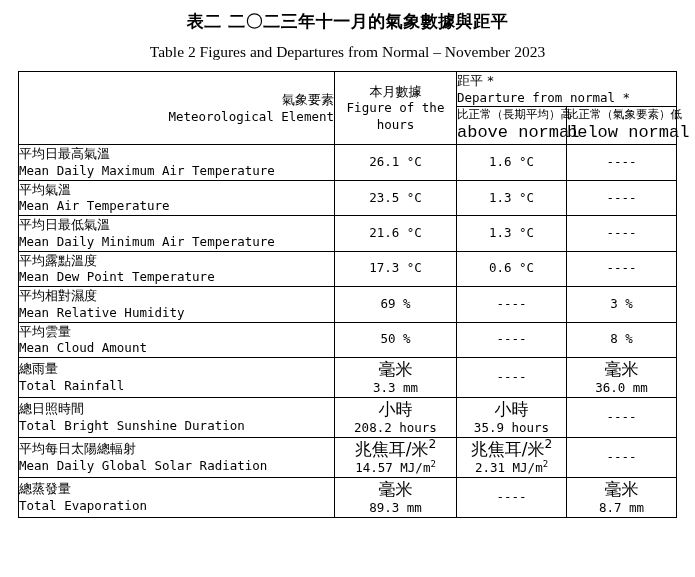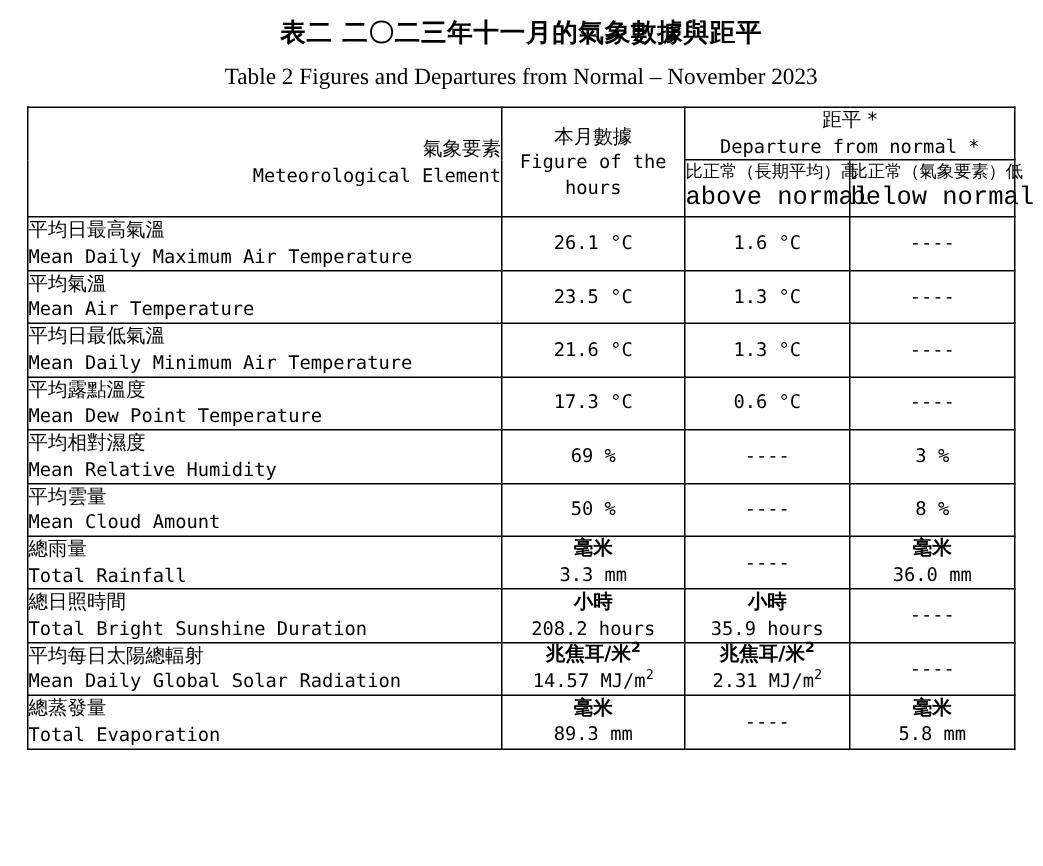--- a/index.html
+++ b/index.html
@@ -53,21 +53,21 @@
     padding: 6px 0 6px 10px;
     text-align: right;
     vertical-align: middle;
   }
   .hdr-fig {
     width: 122px;
     text-align: center;
     padding: 4px 4px;
   }
   .hdr-dep-top {
-    text-align: center;
+    text-align: left;
     padding: 5px 0 4px 0;
     border-bottom: 1px solid #000000;
   }
   .hdr-sub {
     text-align: center;
     padding: 4px 6px 6px 6px;
     width: 110px;
   }
   .zh {
     font-family: "DejaVu Sans", sans-serif;
@@ -101,23 +101,22 @@
   .cell-val {
     text-align: center;
     padding: 7px 10px 7px 4px;
     font-family: "DejaVu Sans Mono", monospace;
     font-size: 12.5px;
     line-height: 1.35;
     white-space: nowrap;
   }
   .unit-top {
     display: block;
-    font-size: 13px;
+    font-size: 17px;
     line-height: 1.3;
-    font-weight: bold;
   }
   .unit-top.zhunit {
     font-family: "DejaVu Sans", sans-serif;
   }
   .dashes {
     font-family: "DejaVu Sans Mono", monospace;
     letter-spacing: 0px;
   }
   .val-line {
     display: block;
@@ -319,19 +318,19 @@
           </td>
           <td class="cell-val">
             <span class="unit-top zhunit">毫米</span>
             <span class="val-line">89.3 mm</span>
           </td>
           <td class="cell-val">
             <span class="val-line dashes">----</span>
           </td>
           <td class="cell-val">
             <span class="unit-top zhunit">毫米</span>
-            <span class="val-line">5.8 mm</span>
+            <span class="val-line">8.7 mm</span>
           </td>
         </tr>
       </tbody>
   </table>
 
 </div>
 
 </body></html>

